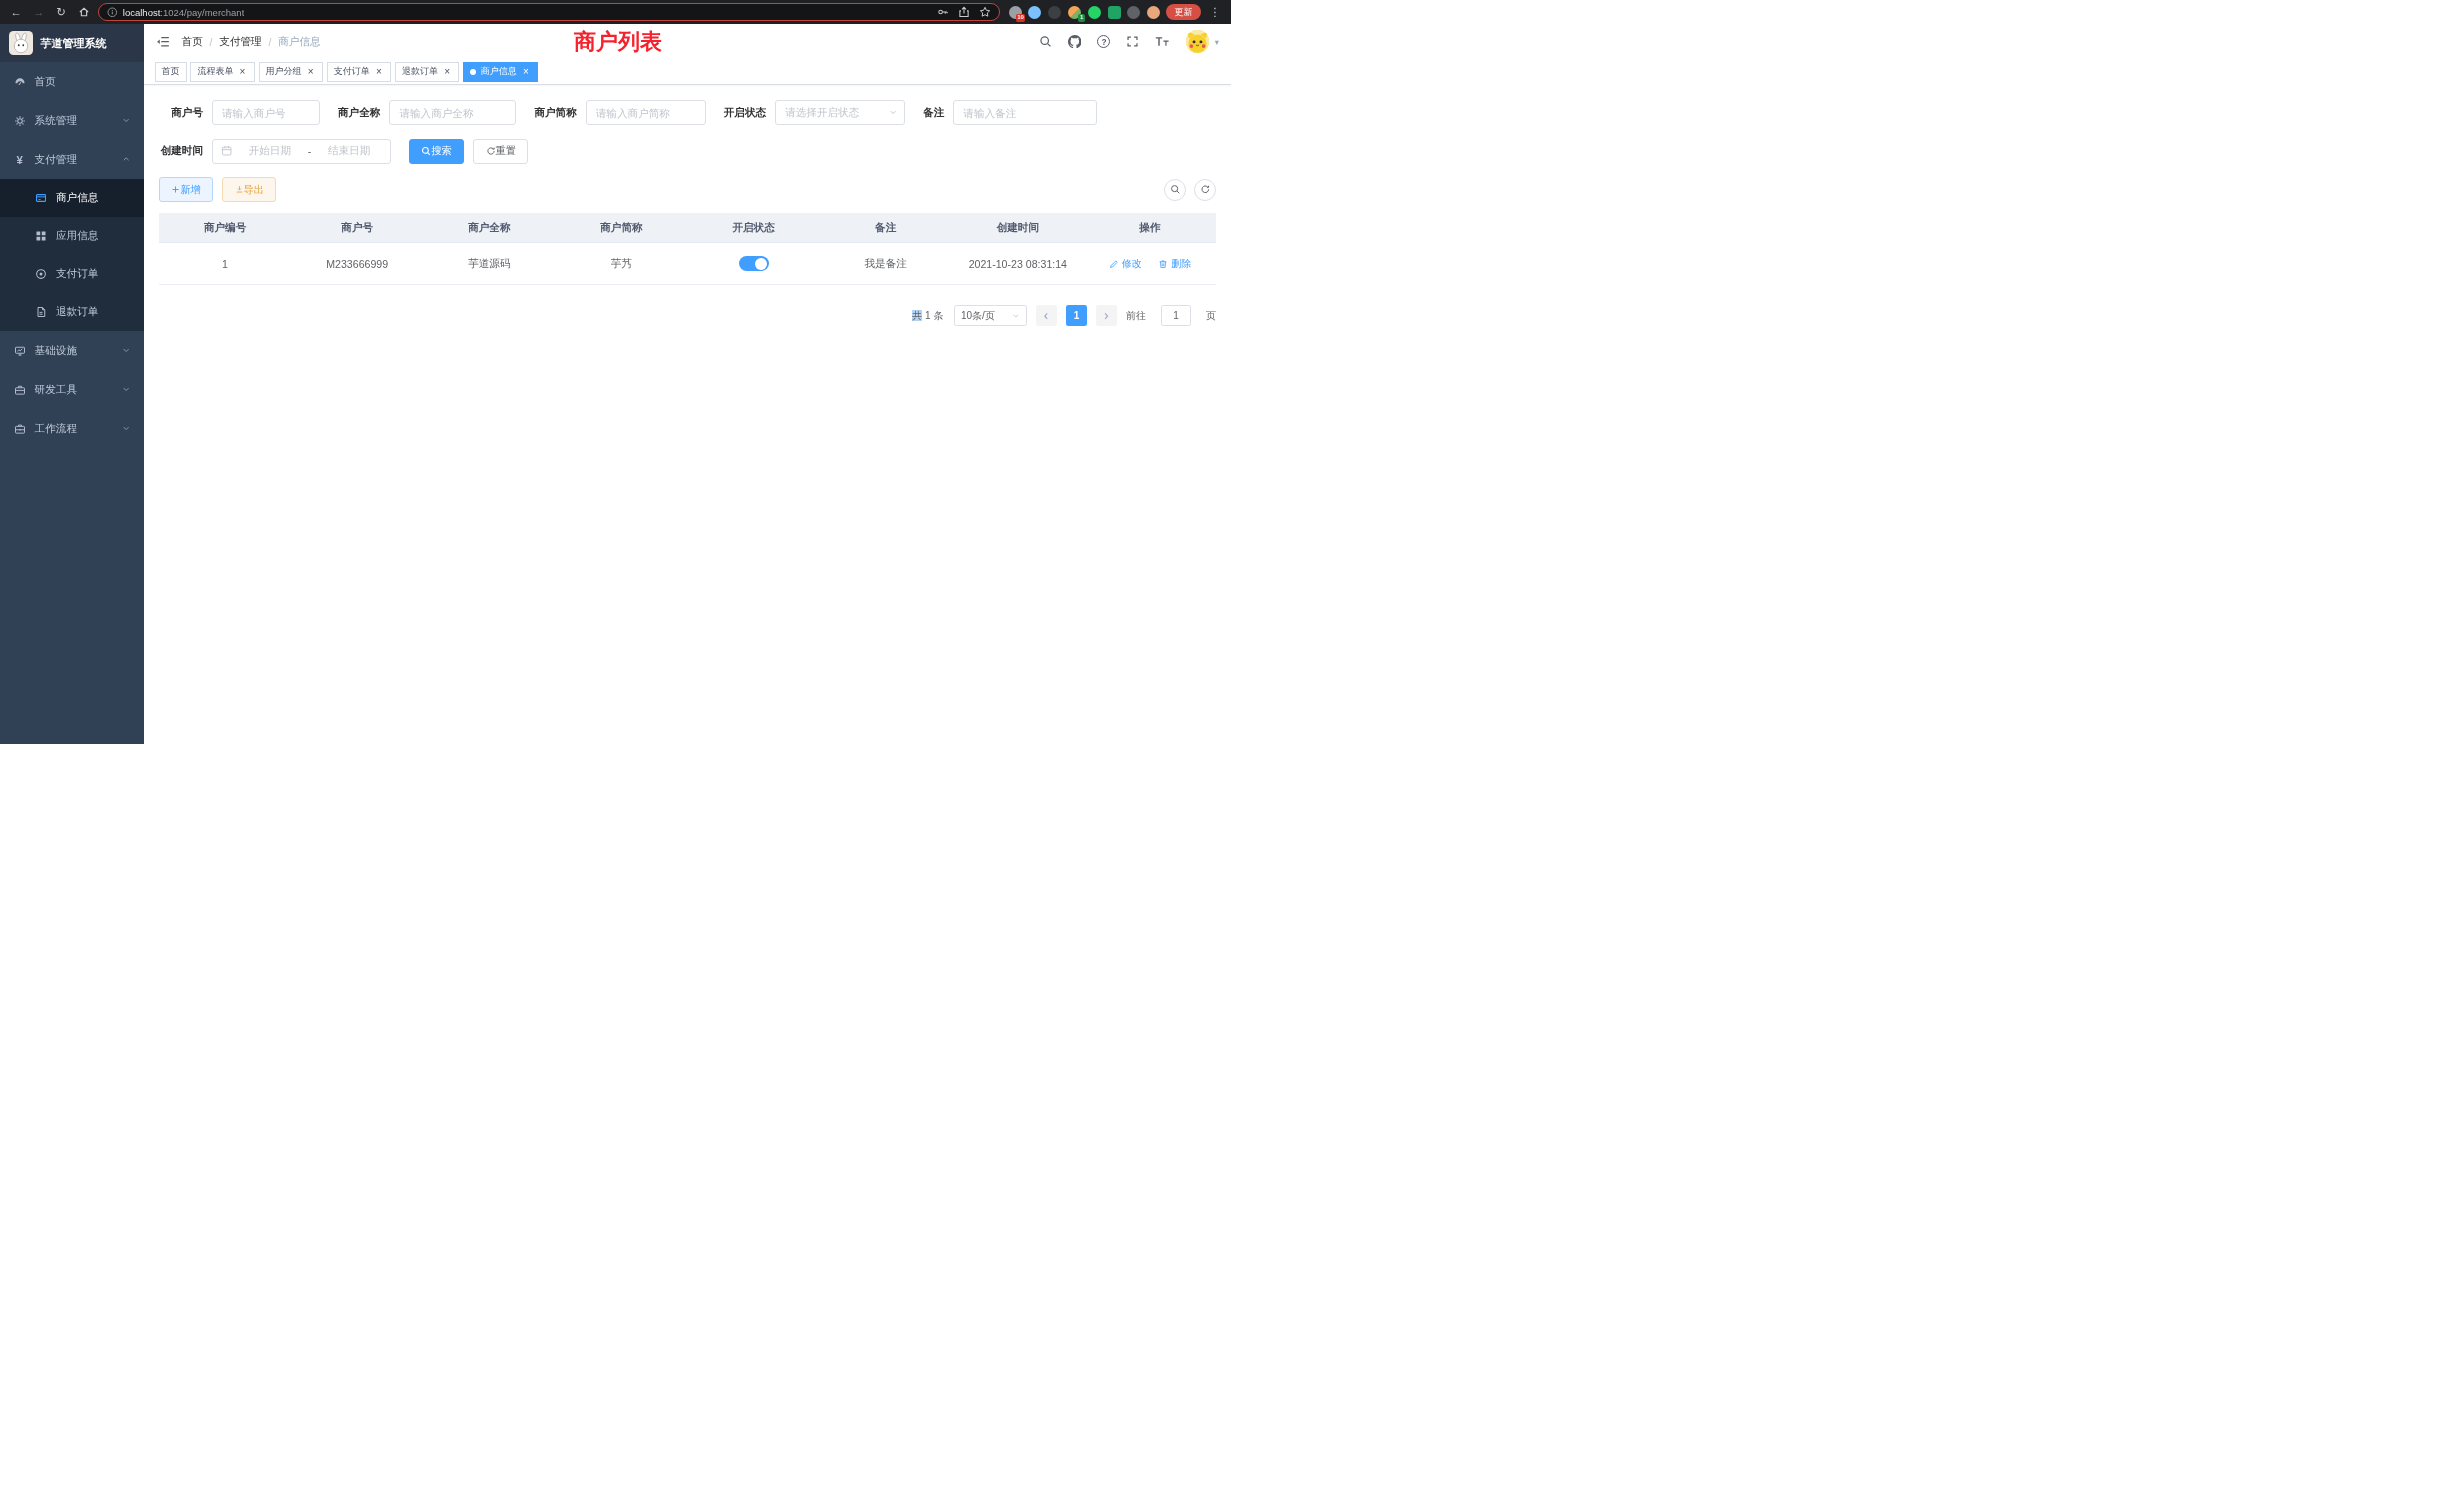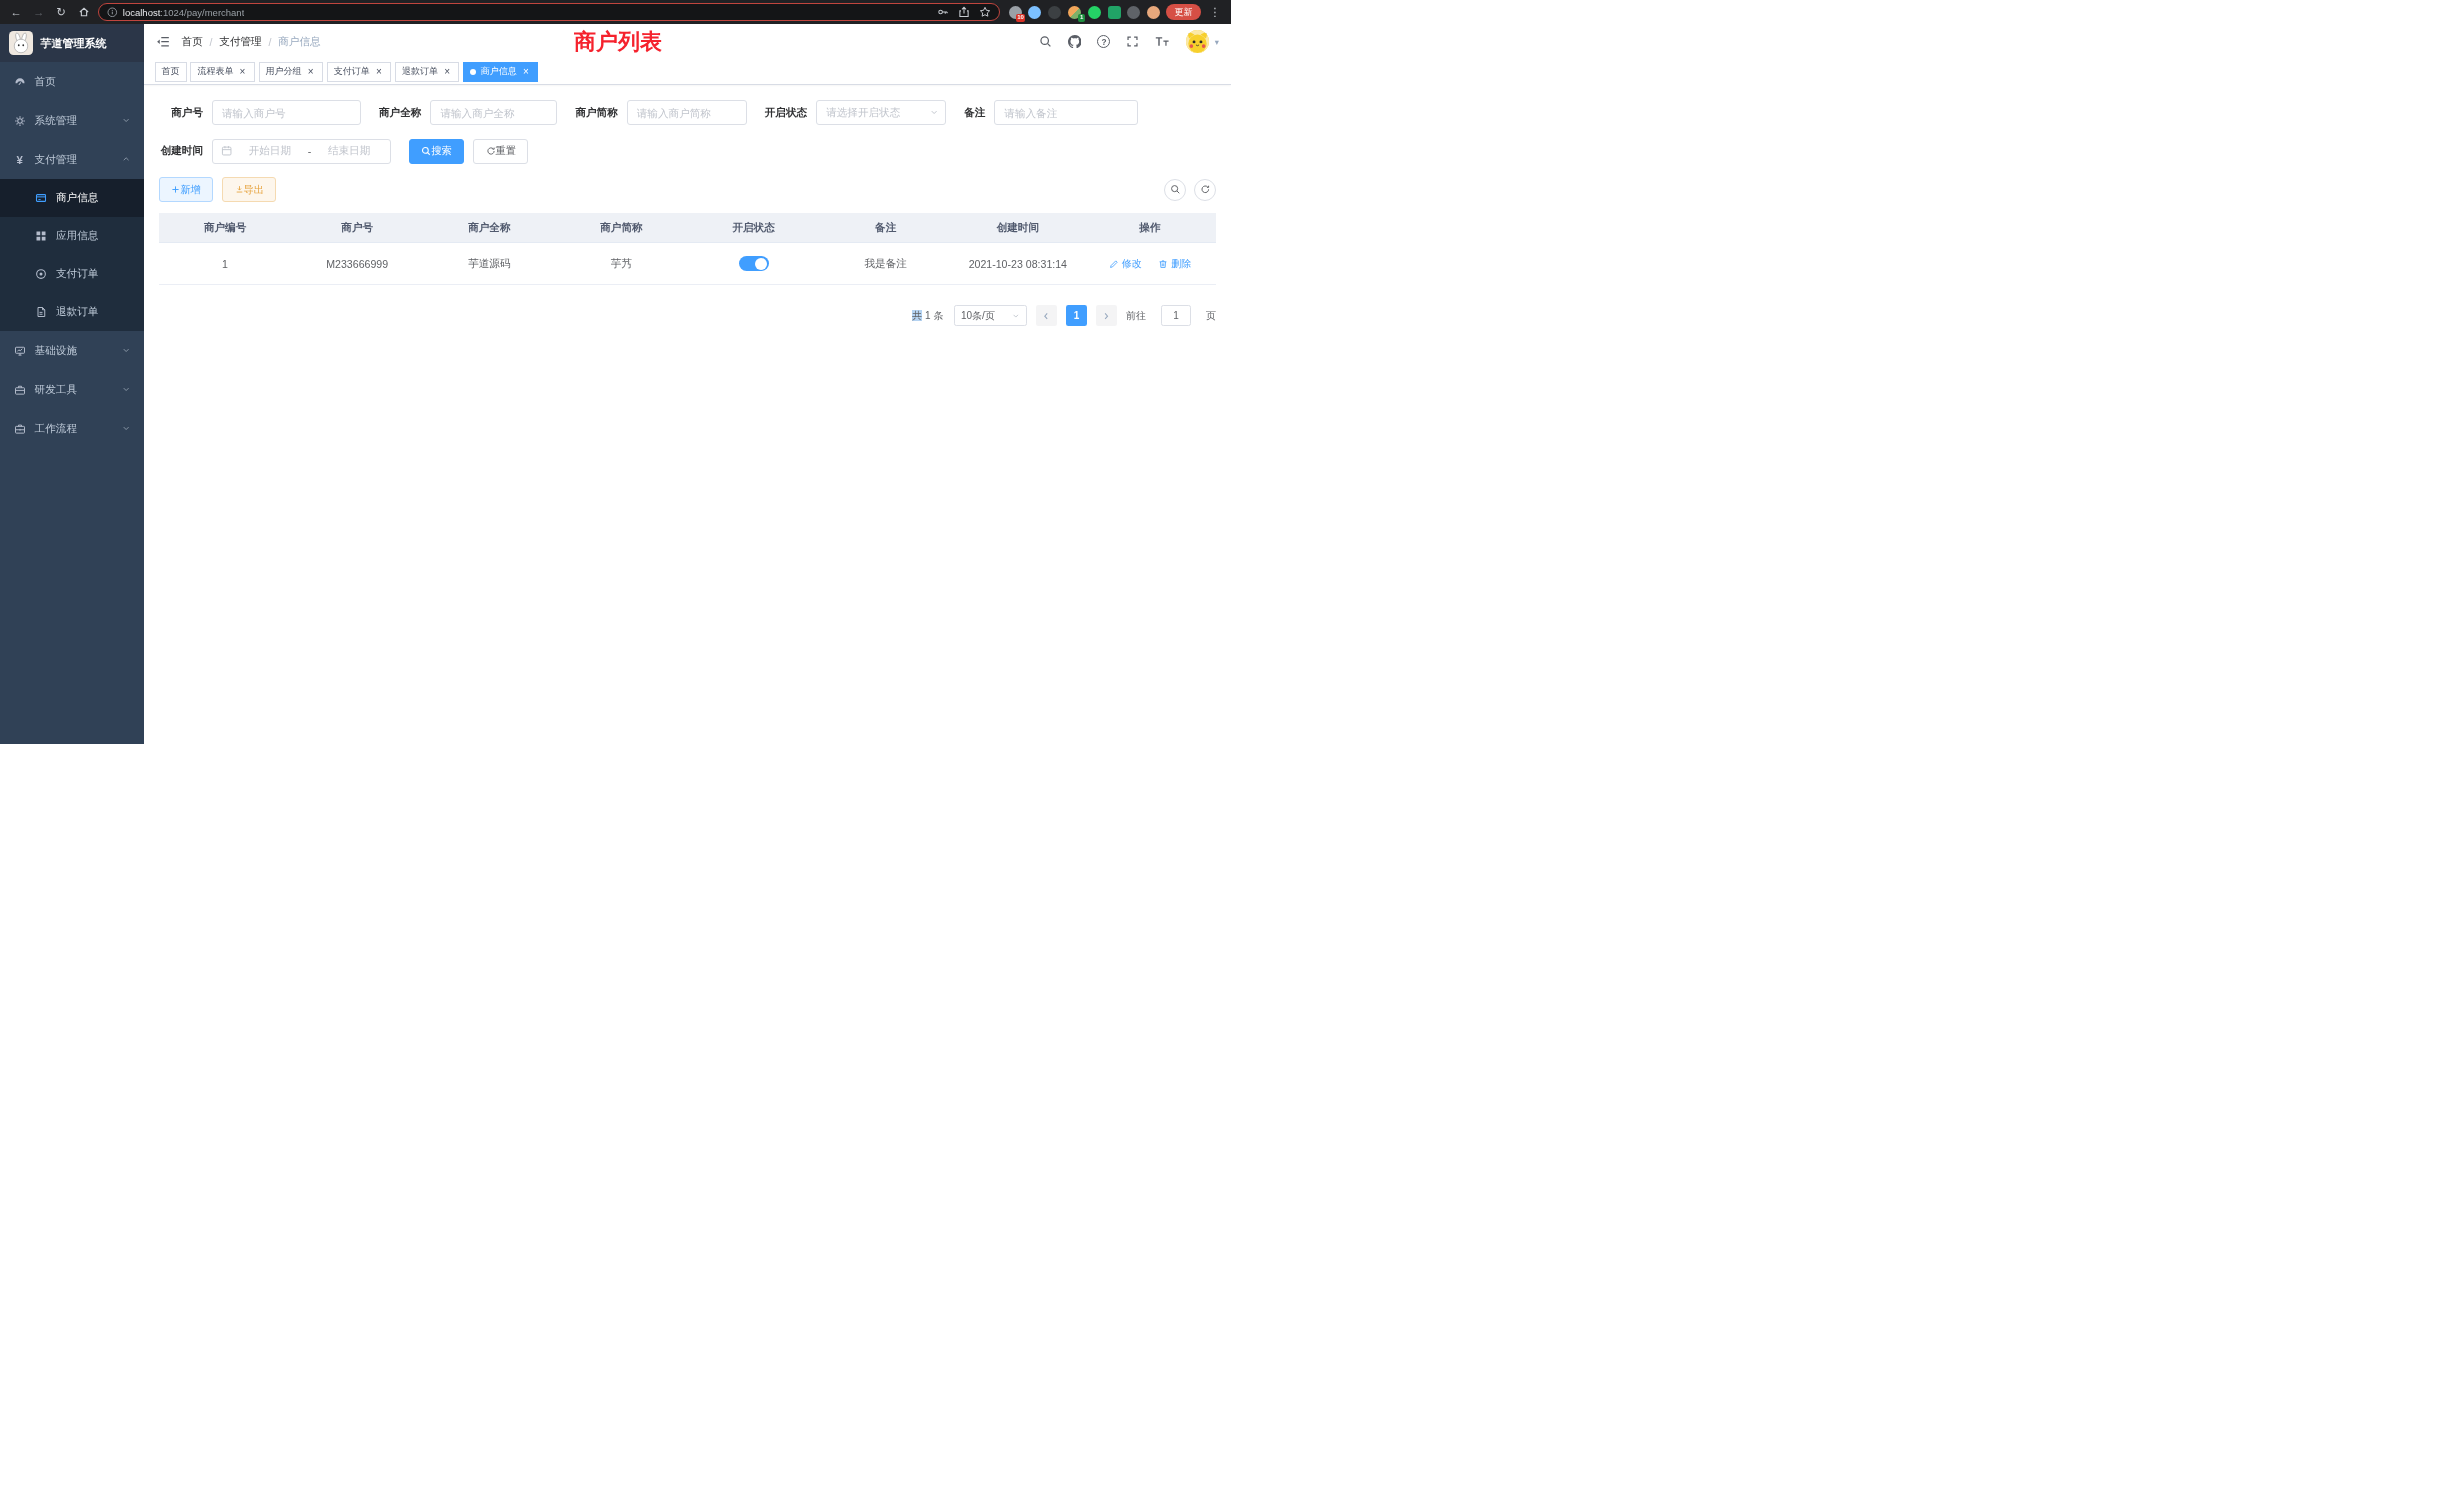--- a/index.html
+++ b/index.html
@@ -391,21 +391,21 @@
           <span>商户信息</span>
           <span class="tag-close">×</span>
         </span>
     </div>
 
     <div class="main">
 
       <div class="frow">
         <span class="fi first">
           <label>商户号</label>
-          <input class="inp" style="width: 149px;" placeholder="请输入商户号">
+          <input class="inp" style="width: 108px;" placeholder="请输入商户号">
         </span>
         <span class="fi">
           <label>商户全称</label>
           <input class="inp" style="width: 127px;" placeholder="请输入商户全称">
         </span>
         <span class="fi">
           <label>商户简称</label>
           <input class="inp" style="width: 120px;" placeholder="请输入商户简称">
         </span>
         <span class="fi">

